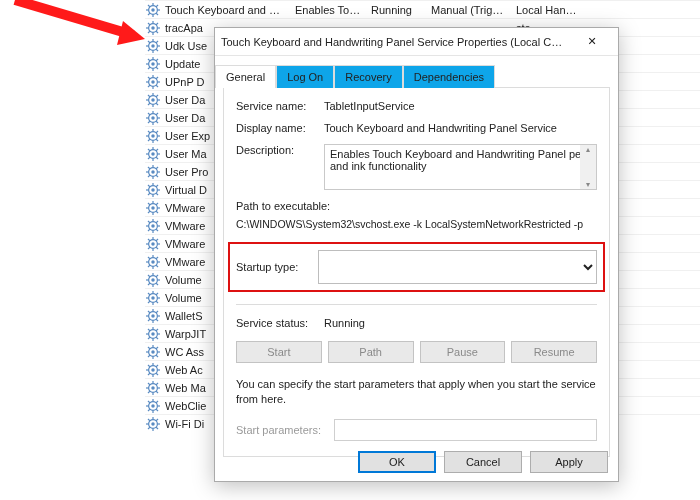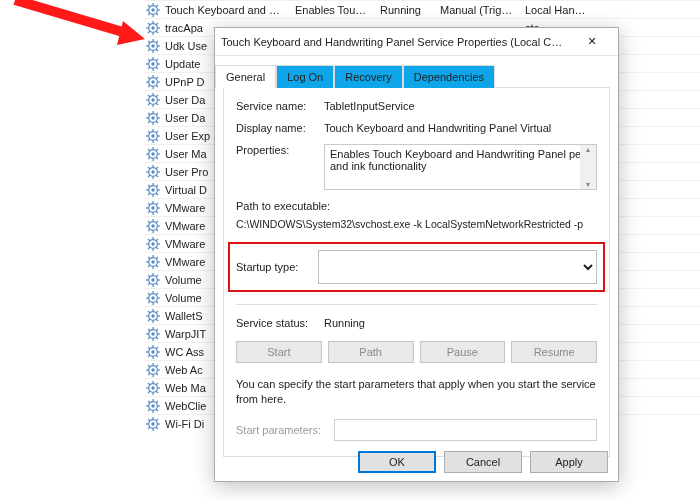--- a/index.html
+++ b/index.html
@@ -5,21 +5,21 @@
 *{box-sizing:border-box;margin:0;padding:0;font-family:"Segoe UI",Tahoma,sans-serif;font-size:11px;color:#222}
 body{background:#fff;width:700px;height:500px;overflow:hidden;position:relative}
 .arrow{position:absolute;left:5px;top:-5px;z-index:5}
 .arrow svg{width:140px;height:60px}
 .services{position:absolute;left:145px;top:0;width:555px}
 .srow{display:flex;height:18px;align-items:center;border-top:1px solid #f0f0f0}
 .srow .gear{width:16px;height:16px;display:flex;align-items:center;justify-content:center;margin-right:4px}
 .srow .gear svg{width:14px;height:14px}
 .scell{white-space:nowrap;overflow:hidden;text-overflow:ellipsis;padding-right:8px}
 .c-name{width:130px}
-.c-desc{width:85px}
+.c-desc{width:76px}
 .c-stat{width:60px}
 .c-type{width:85px}
 .c-log{width:70px}
 .dialog{position:absolute;left:214px;top:27px;width:405px;height:455px;background:#fff;border:1px solid #aaa;box-shadow:0 4px 20px rgba(0,0,0,.25);z-index:10}
 .titlebar{height:28px;background:#fff;display:flex;align-items:center;padding:0 6px;border-bottom:1px solid #e5e5e5}
 .titlebar .t{flex:1;white-space:nowrap;overflow:hidden;text-overflow:ellipsis}
 .titlebar .x{width:40px;height:28px;display:flex;align-items:center;justify-content:center;cursor:pointer}
 .tabs{display:flex;padding:8px 8px 0 0}
 .tab{padding:5px 10px;border:1px solid #dcdcdc;border-bottom:none;background:#fff;margin-right:0;cursor:pointer;position:relative;top:1px}
 .tab.active{z-index:2}
@@ -624,24 +624,24 @@
     <div class="tab">Recovery</div>
     <div class="tab">Dependencies</div>
   </div>
   <div class="tabbody">
     <div class="frow">
       <div class="lbl">Service name:</div>
       <div class="val">TabletInputService</div>
     </div>
     <div class="frow">
       <div class="lbl">Display name:</div>
-      <div class="val">Touch Keyboard and Handwriting Panel Virtual</div>
+      <div class="val">Touch Keyboard and Handwriting Panel Service</div>
     </div>
     <div class="frow">
-      <div class="lbl">Properties:</div>
+      <div class="lbl">Description:</div>
       <div class="desc">
         <span>Enables Touch Keyboard and Handwriting Panel pen and ink functionality</span>
         <div class="sb">
             <span>▴</span>
             <span>▾</span>
           </div>
       </div>
     </div>
     <div>Path to executable:</div>
     <div class="path">C:\WINDOWS\System32\svchost.exe -k LocalSystemNetworkRestricted -p</div>

